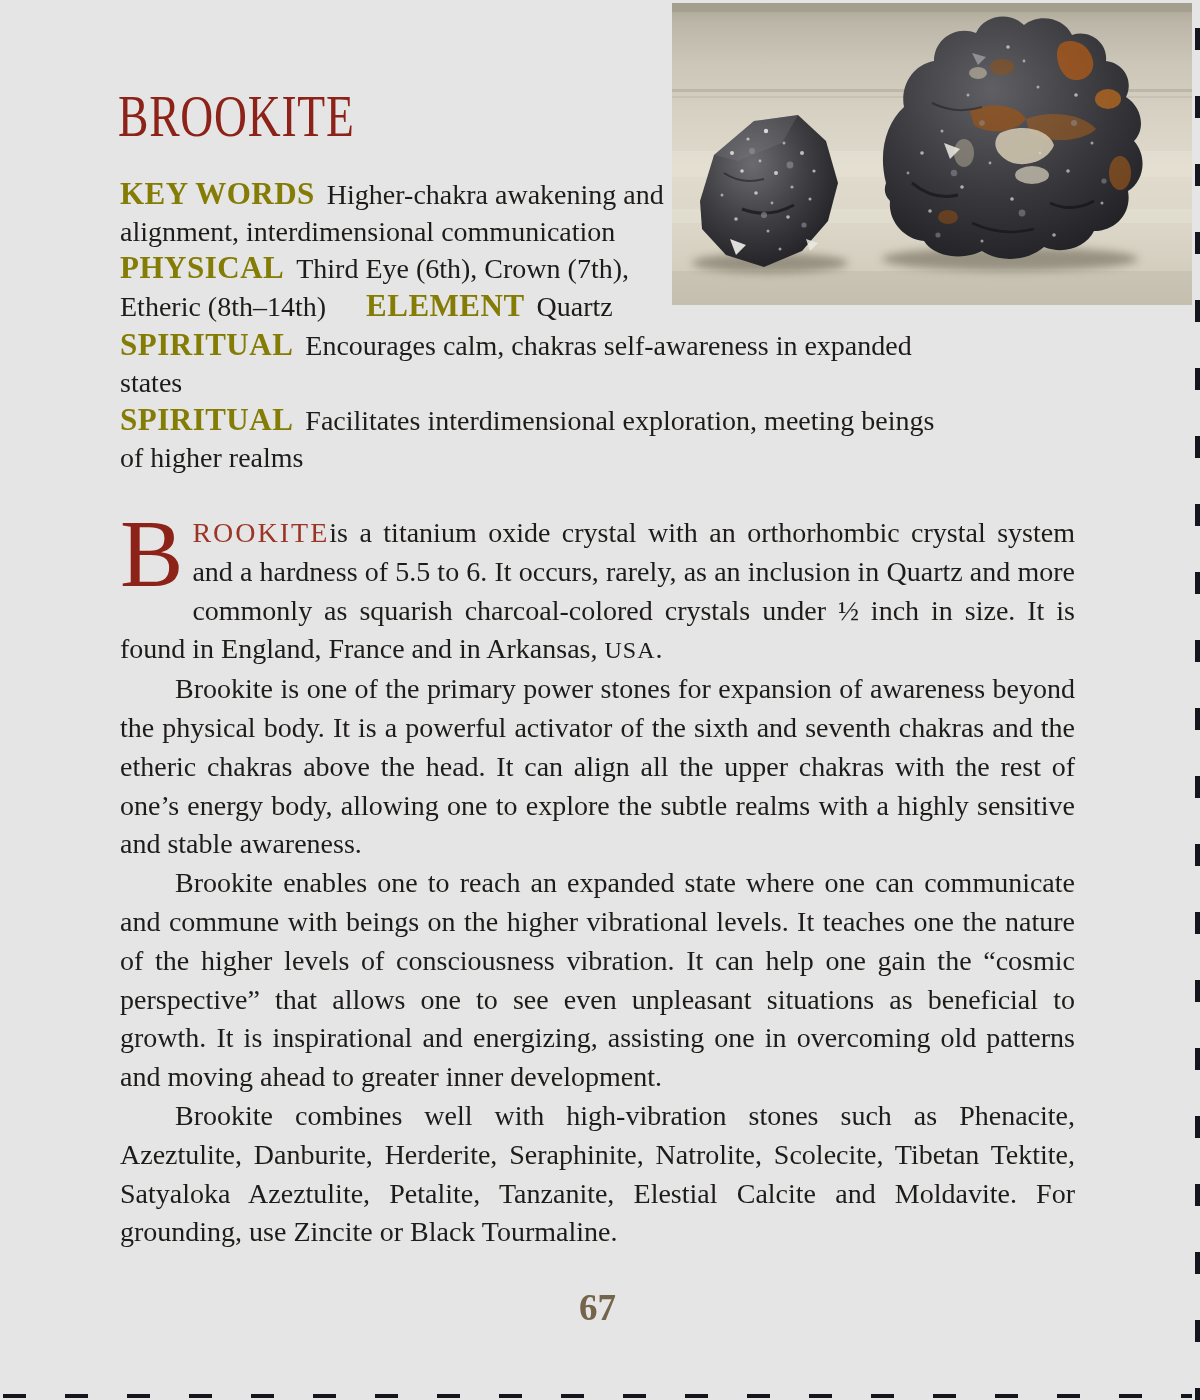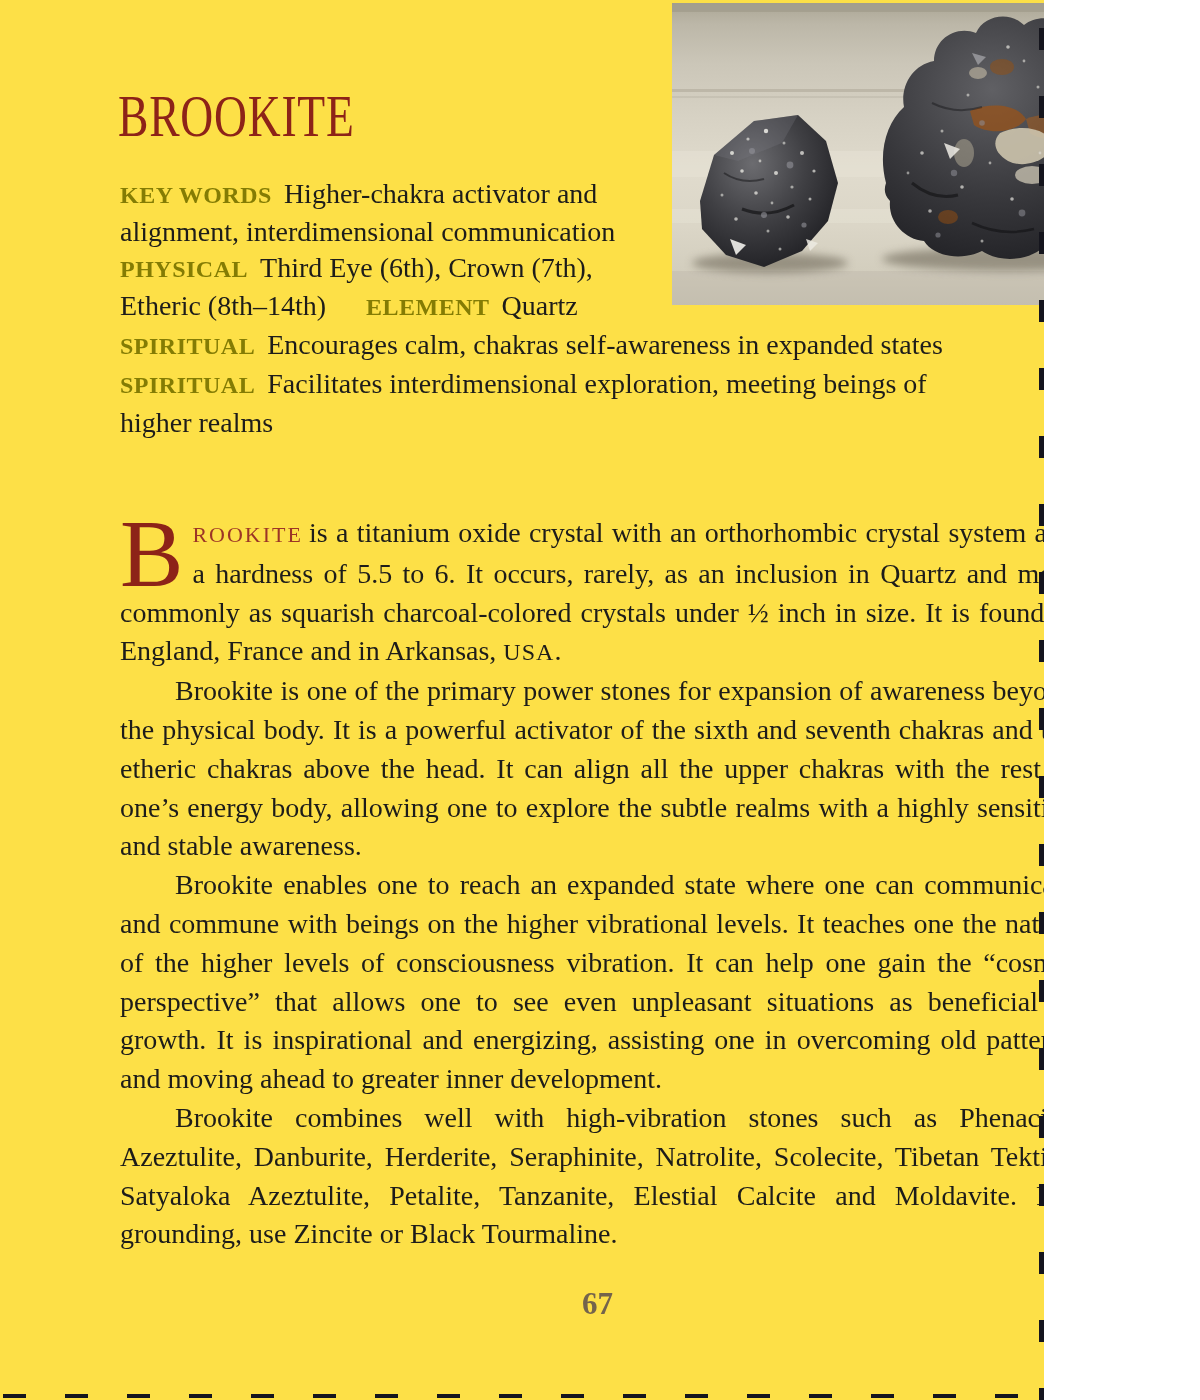--- a/index.html
+++ b/index.html
@@ -1,19 +1,19 @@
 <!DOCTYPE html>
 <html><head>
 <meta charset="utf-8">
 <style>
   html,body{margin:0;padding:0;background:#ffffff;}
   .page{
     position:relative;
-    width:1044px;height:1400px;
-    background:#fde047;
+    width:1200px;height:1400px;
+    background:#e5e5e5;
     overflow:hidden;
     font-family:"Liberation Serif","DejaVu Serif",serif;
     color:#1d1c1a;
   }
   
   .title{
     position:absolute;left:118px;top:82px;
     font-size:60px;font-weight:400;
     letter-spacing:1px;
     color:#8d2318;
@@ -26,21 +26,21 @@
     position:absolute;left:120px;top:176px;width:545px;
     font-size:28px;line-height:36.5px;
   }
   .attr-wide{
     position:absolute;left:120px;top:326px;width:835px;
     font-size:28px;line-height:37px;
   }
   .attr-par{margin:0;}
   .attr-label{
     font-weight:700;
-    font-size:24px;
+    font-size:31px;
     letter-spacing:0.5px;
     color:#847c04;
     margin-right:12px;
   }
   .attr-label.inline-second{margin-left:40px;}
   
   .body-text{
     position:absolute;left:120px;top:514px;width:955px;
     font-size:28px;line-height:38.8px;
     text-align:justify;
@@ -49,33 +49,32 @@
   .body-text p.indented{text-indent:55px;}
   .dropcap{
     float:left;
     font-size:95px;line-height:75px;
     height:75px;
     margin:3px 9px 0 0;
     color:#8d2318;
   }
   .lead-caps{
     color:#9c3526;
-    font-size:22px;
+    font-size:28px;
     letter-spacing:2px;
-    margin-right:6px;
   }
   .smallcaps{
     font-size:24px;
     letter-spacing:1px;
   }
   
   .pagenum{
     position:absolute;left:120px;top:1286px;width:955px;
     text-align:center;
-    font-size:31px;font-weight:700;
+    font-size:37px;font-weight:700;
     color:#74644c;
   }
   
   .photo{
     position:absolute;left:672px;top:3px;width:520px;height:302px;
     line-height:0;
   }
   
   .edge-right{
     position:absolute;right:0;top:28px;bottom:0;width:5px;
@@ -218,21 +217,21 @@
         </g>
         <polygon points="272,140 288,146 278,156" fill="#eeece5" opacity="0.85"></polygon>
         <polygon points="300,50 314,54 306,62" fill="#a9a9ae" opacity="0.7"></polygon>
       </g>
     </svg>
   </div>
 
   <div class="title">BROOKITE</div>
 
   <div class="attr-narrow">
-    <p class="attr-par"><span class="attr-label">KEY WORDS</span><span>Higher-chakra activator and alignment, interdimensional communication</span></p>
+    <p class="attr-par"><span class="attr-label">KEY WORDS</span><span>Higher-chakra awakening and alignment, interdimensional communication</span></p>
     <p class="attr-par"><span class="attr-label">PHYSICAL</span><span>Third Eye (6th), Crown (7th), Etheric (8th–14th)</span><span class="attr-label inline-second">ELEMENT</span><span>Quartz</span></p>
   </div>
 
   <div class="attr-wide">
     <p class="attr-par"><span class="attr-label">SPIRITUAL</span><span>Encourages calm, chakras self-awareness in expanded states</span></p>
     <p class="attr-par"><span class="attr-label">SPIRITUAL</span><span>Facilitates interdimensional exploration, meeting beings of higher realms</span></p>
   </div>
 
   <div class="body-text">
     <p><span class="dropcap">B</span><span class="lead-caps">ROOKITE</span><span>is a titanium oxide crystal with an orthorhombic crystal system and a hardness of 5.5 to 6. It occurs, rarely, as an inclusion in Quartz and more commonly as squarish charcoal-colored crystals under ½ inch in size. It is found in England, France and in Arkansas, </span><span class="smallcaps">USA</span><span>.</span></p>

